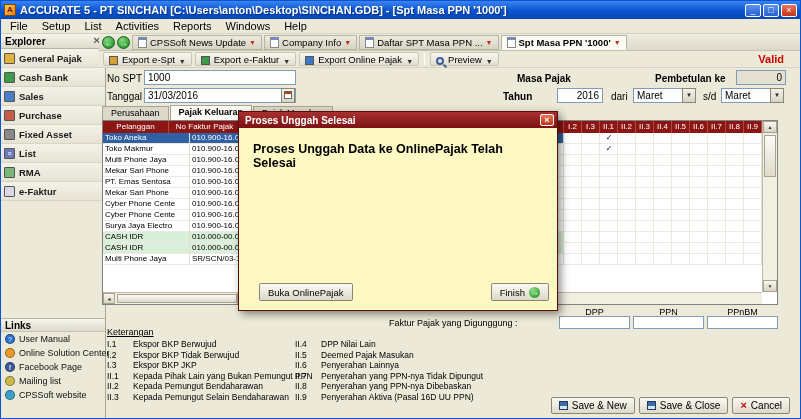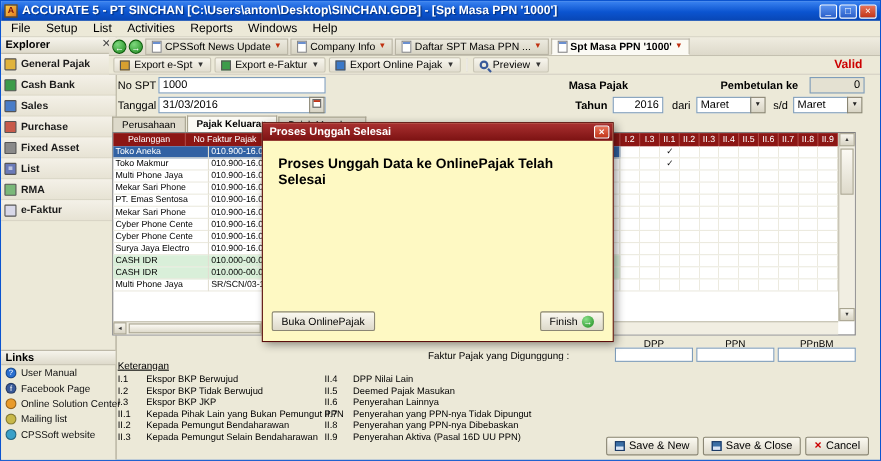--- a/index.html
+++ b/index.html
@@ -72,21 +72,21 @@
             color:#fff; font-size:8px; line-height:13px; text-align:center; border:1px solid #0c5c0c; }
   .tab { display:flex; align-items:center; gap:3px; height:15px; padding:0 5px; font-size:9.5px;
          border:1px solid #b8b4a4; background:linear-gradient(180deg,#eceadf,#d8d4c4); white-space:nowrap; }
   .tab.active { background:#fbfaf4; border-bottom-color:#fbfaf4; font-weight:bold; }
   .tab-ico { width:9px; height:11px; background:#fff; border:1px solid #888;
              box-shadow:inset 0 2px 0 #6a8fd0; flex:none; }
   .tab-caret { color:#c03010; font-size:7px; line-height:7px; }
 
   .toolbar { position:absolute; left:0; top:17px; right:0; height:17px; background:var(--face);
              border-bottom:1px solid #d4d0c4; display:flex; align-items:center; gap:3px; padding:0 4px; }
-  .tbtn { display:flex; align-items:center; gap:4px; height:14px; padding:0 5px; font-size:9.5px;
+  .tbtn { display:flex; align-items:flex-end; gap:4px; height:14px; padding:0 5px; font-size:9.5px;
           border:1px solid #c8c4b4; border-radius:2px; background:linear-gradient(180deg,#f8f6ee,#e2ded0); }
   .tb-ico { width:9px; height:9px; border:1px solid #555; flex:none; }
   .tb-espt{background:#d8a030;} .tb-efak{background:#3c9c4a;} .tb-op{background:#3a78c8;}
   .tb-caret { font-size:7px; color:#333; }
   .tb-sep { width:1px; height:12px; background:#b8b4a4; border-right:1px solid #fff; margin:0 2px; }
   .mag { width:8px; height:8px; border:2px solid #3a5a9a; border-radius:50%; position:relative; flex:none; }
   .mag::after { content:""; position:absolute; width:4px; height:2px; background:#3a5a9a;
                 transform:rotate(45deg); left:5px; top:6px; }
   .valid { margin-left:auto; padding-right:12px; color:var(--red); font-weight:bold; font-size:11px; }
 
@@ -168,21 +168,21 @@
                font-size:10px; font-weight:bold; display:flex; align-items:center;
                justify-content:space-between; padding:0 3px 0 6px; }
   .dlg-x { width:14px; height:12px; background:linear-gradient(180deg,#e8745a,#c23418);
            border:1px solid #fff; border-radius:2px; color:#fff; font-size:9px; line-height:10px;
            text-align:center; }
   .dlg-msg { position:absolute; left:14px; top:30px; right:14px; font-size:12.5px; font-weight:bold; }
   .dlg-detail { position:absolute; left:14px; top:52px; color:var(--green); font-size:11px; }
   .dlg-btn { position:absolute; bottom:9px; height:18px; font-size:9.5px; display:flex;
              align-items:center; gap:4px; padding:0 8px; border:1px solid #8a8674; border-radius:2px;
              background:linear-gradient(180deg,#fbf9f1,#ddd9ca); font-family:"Liberation Sans",sans-serif; }
-  .dlg-btn.left { left:8px; } .dlg-btn.right { right:8px; }
+  .dlg-btn.left { left:20px; } .dlg-btn.right { right:8px; }
   .finish-ico { width:11px; height:11px; border-radius:50%; flex:none;
                 background:radial-gradient(circle at 35% 30%,#8ae08a,#1c8a1c); color:#fff;
                 font-size:8px; line-height:11px; text-align:center; }
 </style>
 </head>
 <body>
 
 <div class="window">
 
   <div class="titlebar">
@@ -245,26 +245,26 @@
 
     <div class="links">
       <div class="links-header">
         <span>Links</span>
       </div>
       <div class="link-item">
         <span class="link-ico li-um">?</span>
         <span class="link-label">User Manual</span>
       </div>
       <div class="link-item">
+        <span class="link-ico li-osc"></span>
+        <span class="link-label">Online Solution Center</span>
+      </div>
+      <div class="link-item">
         <span class="link-ico li-fb">f</span>
         <span class="link-label">Facebook Page</span>
-      </div>
-      <div class="link-item">
-        <span class="link-ico li-osc"></span>
-        <span class="link-label">Online Solution Center</span>
       </div>
       <div class="link-item">
         <span class="link-ico li-ml"></span>
         <span class="link-label">Mailing list</span>
       </div>
       <div class="link-item">
         <span class="link-ico li-web"></span>
         <span class="link-label">CPSSoft website</span>
       </div>
     </div>
@@ -328,21 +328,21 @@
 
       <span class="flabel fbold" style="left:418px; top:5px;">Masa Pajak</span>
 
       <span class="flabel fbold" style="left:556px; top:5px;">Pembetulan ke</span>
       <input class="finput gray" style="left: 637px; top: 2px; width: 50px;" value="0">
 
       <span class="flabel" style="left:8px; top:23px;">Tanggal</span>
       <input class="finput" style="left: 45px; top: 20px; width: 152px;" value="31/03/2016">
       <span class="dropbtn" style="left:182px; top:20px;"><span class="cal-glyph"></span></span>
 
-      <span class="flabel fbold" style="left:424px; top:23px;text-align:center;">Tahun</span>
+      <span class="flabel fbold" style="left:404px; top:23px;text-align:center;">Tahun</span>
       <input class="finput rt" style="left: 458px; top: 20px; width: 46px;" value="2016">
 
       <span class="flabel" style="left:512px; top:23px;">dari</span>
       <input class="finput" style="left: 534px; top: 20px; width: 50px;" value="Maret">
       <span class="dropbtn" style="left:583px; top:20px;">▼</span>
 
       <span class="flabel" style="left:604px; top:23px;">s/d</span>
       <input class="finput" style="left: 622px; top: 20px; width: 50px;" value="Maret">
       <span class="dropbtn" style="left:671px; top:20px;">▼</span>
     </div>

